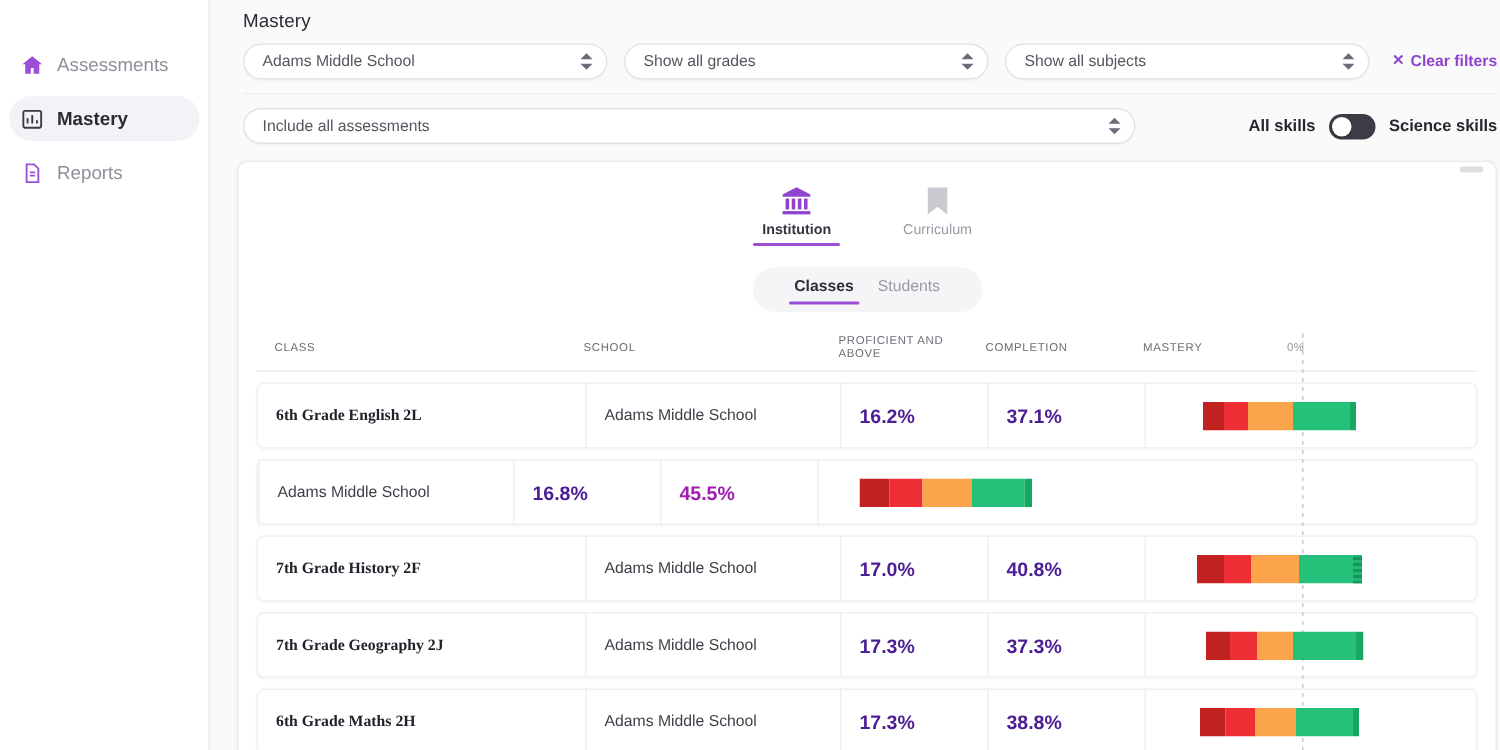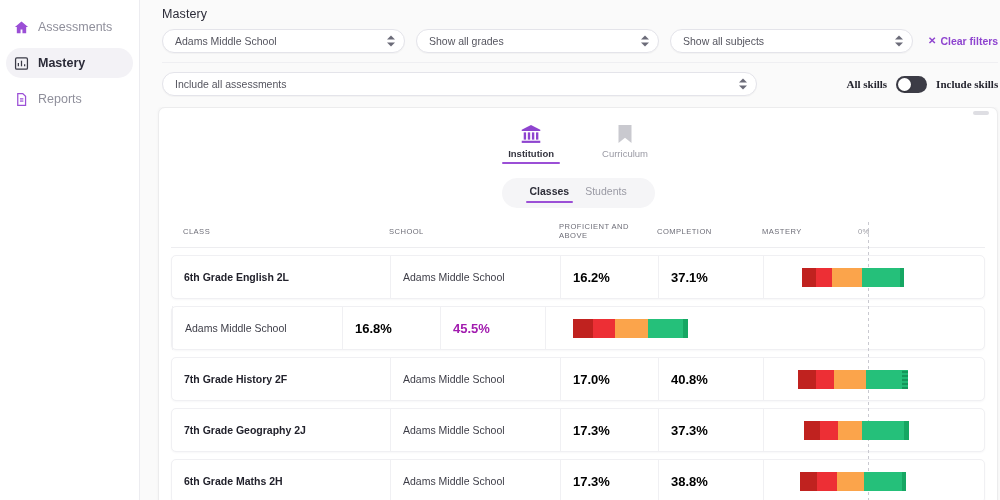--- a/index.html
+++ b/index.html
@@ -10,21 +10,21 @@
     font-family: "Liberation Sans", sans-serif;
     -webkit-font-smoothing: antialiased;
   }
   #app { position: relative; width: 1000px; height: 500px; display: flex; background:#ffffff; }
 
   
   .sidebar {
     width: 140px; height: 500px;
     background: #ffffff;
     border-right: 1px solid #ececf0;
-    padding-top: 12px;
+    padding-top: 28px;
     flex: 0 0 140px;
     position: relative;
     z-index: 5;
   }
   .nav-item {
     display: flex; align-items: center; gap: 9px;
     height: 30px;
     margin: 0 6px 6px 6px;
     padding: 0 8px;
     border-radius: 16px;
@@ -97,21 +97,21 @@
   }
   .clear-x { font-size: 10px; font-weight: bold; line-height: 1; }
 
   .secondrow {
     display: flex; align-items: center;
     padding: 9px 0 11px 0;
     border-top: 1px solid #efeff2;
     gap: 14px;
   }
   .skills-toggle { display: flex; align-items: center; gap: 9px; margin-left: auto; }
-  .skills-label { font-size: 11px; font-weight: bold; color: #25252f; white-space: nowrap; font-family: Liberation Serif, serif; }
+  .skills-label { font-size: 11px; font-weight: bold; color: #25252f; white-space: nowrap; }
   .toggle {
     width: 31px; height: 17px; border-radius: 9px;
     background: #3c3c46; position: relative; cursor: pointer; flex: 0 0 31px;
   }
   .toggle .knob {
     position: absolute; top: 2px; left: 2px;
     width: 13px; height: 13px; border-radius: 50%;
     background: #ffffff;
     box-shadow: 0 1px 2px rgba(0,0,0,.25);
   }
@@ -179,40 +179,40 @@
 
   .row {
     display: flex; align-items: center;
     height: 44px;
     margin-top: 7px;
     background: #ffffff;
     border: 1px solid #f0f0f3;
     border-radius: 5px;
     box-shadow: 0 1px 2px rgba(30,30,60,.035);
   }
-  .row .c-class { font-size: 10.5px; font-weight: bold; color: #22222c; }
+  .row .c-class { font-size: 10.5px; font-weight: bold; color: #22222c; font-family: Liberation Serif, serif; }
   .row .c-school {
     font-size: 10.5px; color: #3e3e48;
     height: 44px; display: flex; align-items: center;
     border-left: 1px solid #f0f0f3;
     padding-left: 12px;
     margin-left: -0px;
   }
   .row .c-prof, .row .c-comp {
     font-size: 13px; font-weight: bold;
     height: 44px; display: flex; align-items: center;
     border-left: 1px solid #f0f0f3;
     padding-left: 12px;
   }
   .row .c-mast {
     height: 44px; display: flex; align-items: center;
     border-left: 1px solid #f0f0f3;
     padding-left: 12px;
   }
-  .val-red { color: #000000; }
+  .val-red { color: #4c1d95; }
   .val-green { color: #a21caf; }
 
   
   .bar-track { position: relative; width: 100%; height: 44px; }
   .bar { position: absolute; top: 13px; height: 19px; display: flex; overflow: hidden; }
   .seg { height: 19px; }
   .seg.dred { background: #c0221f; }
   .seg.red { background: #ed2f35; }
   .seg.orange { background: #fba44b; }
   .seg.green { background: #25c07a; }
@@ -311,21 +311,21 @@
               <i class="up"></i>
               <i class="dn"></i>
             </span>
         </div>
 
         <div class="skills-toggle">
           <span class="skills-label">All skills</span>
           <div class="toggle">
             <span class="knob"></span>
           </div>
-          <span class="skills-label">Include skills</span>
+          <span class="skills-label">Science skills</span>
         </div>
       </div>
     </div>
 
     <div class="card">
       <div class="card-scroll-hint"></div>
 
       <div class="tabs-main">
         <div class="tab-main active">
           <span class="tab-icon">

